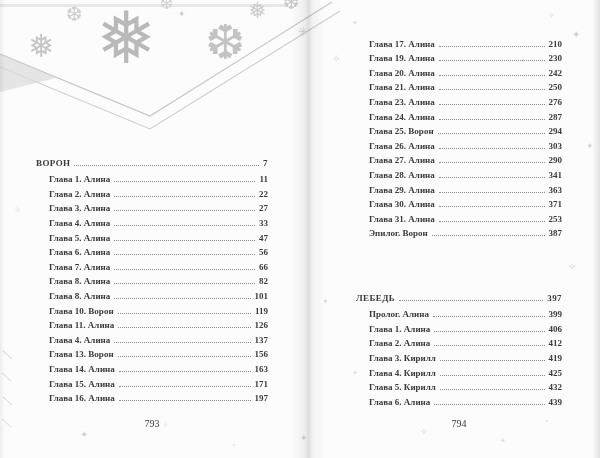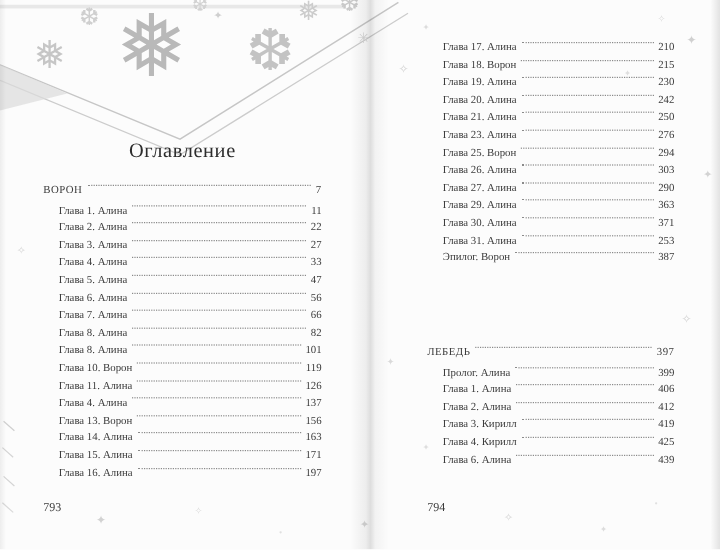--- a/index.html
+++ b/index.html
@@ -21,40 +21,41 @@
     margin:0;text-align:center;
     font-size:17px;font-weight:normal;color:#2d2d2d;
     letter-spacing:0.5px;
   }
   .toc-list{position:absolute;left:0;width:100%;}
   .list-left{top:153px;}
   .list-right-top{top:34px;}
   .list-right-bottom{top:288px;}
 
   .row{
-    display:flex;align-items:flex-start;
+    display:flex;align-items:flex-end;
     height:14.6px;
     font-size:9px;line-height:10px;
     color:#3b3b3b;
     white-space:nowrap;
+    font-weight:bold;
   }
   .row.indent{padding-left:13px;}
   .row.section{letter-spacing:0.4px;margin-bottom:2px;}
   .row .label{flex:0 0 auto;}
   .row .leader{
     flex:1 1 auto;
     border-bottom:1px dotted #8a8a8a;
     margin:0 4px 2px 4px;
     height:1px;
   }
   .row .pagenum{flex:0 0 auto;text-align:right;}
 
   .folio{
     position:absolute;top:418px;left:0;width:100%;
-    font-size:10px;color:#3b3b3b;
+    text-align:center;font-size:10px;color:#3b3b3b;
   }
 
   
   .deco{
     position:absolute;
     font-family:"DejaVu Sans",sans-serif;
     line-height:1;
     pointer-events:none;
     user-select:none;
   }
@@ -118,21 +119,20 @@
   <span class="deco" style="left:80px;top:430px;font-size:10px;color:#d2d2d2">✦</span>
   <span class="deco" style="left:162px;top:422px;font-size:8px;color:#dadada">✧</span>
   <span class="deco" style="left:300px;top:434px;font-size:9px;color:#d4d4d4">✦</span>
   <span class="deco" style="left:420px;top:428px;font-size:9px;color:#d6d6d6">✧</span>
   <span class="deco" style="left:352px;top:370px;font-size:7px;color:#dedede">✦</span>
   <span class="deco" style="left:500px;top:438px;font-size:7px;color:#dcdcdc">✦</span>
   <span class="deco" style="left:232px;top:442px;font-size:6px;color:#e0e0e0">•</span>
   <span class="deco" style="left:545px;top:418px;font-size:6px;color:#e0e0e0">•</span>
 
   <div class="page page-left">
-    <h1 class="toc-title">Оглавление</h1>
 
     <div class="toc-list list-left">
 
         <div class="row section">
           <span class="label">ВОРОН</span>
           <span class="leader"></span>
           <span class="pagenum">7</span>
         </div>
 
         <div class="row indent">
@@ -238,25 +238,20 @@
   <div class="page page-right">
 
     <div class="toc-list list-right-top">
 
         <div class="row indent">
           <span class="label">Глава 17. Алина</span>
           <span class="leader"></span>
           <span class="pagenum">210</span>
         </div>
 
-        <div class="row indent">
-          <span class="label">Глава 18. Ворон</span>
-          <span class="leader"></span>
-          <span class="pagenum">215</span>
-        </div>
 
         <div class="row indent">
           <span class="label">Глава 19. Алина</span>
           <span class="leader"></span>
           <span class="pagenum">230</span>
         </div>
 
         <div class="row indent">
           <span class="label">Глава 20. Алина</span>
           <span class="leader"></span>
@@ -269,39 +264,49 @@
           <span class="pagenum">250</span>
         </div>
 
 
         <div class="row indent">
           <span class="label">Глава 23. Алина</span>
           <span class="leader"></span>
           <span class="pagenum">276</span>
         </div>
 
+        <div class="row indent">
+          <span class="label">Глава 24. Алина</span>
+          <span class="leader"></span>
+          <span class="pagenum">287</span>
+        </div>
 
         <div class="row indent">
           <span class="label">Глава 25. Ворон</span>
           <span class="leader"></span>
           <span class="pagenum">294</span>
         </div>
 
         <div class="row indent">
           <span class="label">Глава 26. Алина</span>
           <span class="leader"></span>
           <span class="pagenum">303</span>
         </div>
 
         <div class="row indent">
           <span class="label">Глава 27. Алина</span>
           <span class="leader"></span>
           <span class="pagenum">290</span>
         </div>
 
+        <div class="row indent">
+          <span class="label">Глава 28. Алина</span>
+          <span class="leader"></span>
+          <span class="pagenum">341</span>
+        </div>
 
         <div class="row indent">
           <span class="label">Глава 29. Алина</span>
           <span class="leader"></span>
           <span class="pagenum">363</span>
         </div>
 
         <div class="row indent">
           <span class="label">Глава 30. Алина</span>
           <span class="leader"></span>
@@ -352,20 +357,25 @@
           <span class="leader"></span>
           <span class="pagenum">419</span>
         </div>
 
         <div class="row indent">
           <span class="label">Глава 4. Кирилл</span>
           <span class="leader"></span>
           <span class="pagenum">425</span>
         </div>
 
+        <div class="row indent">
+          <span class="label">Глава 5. Кирилл</span>
+          <span class="leader"></span>
+          <span class="pagenum">432</span>
+        </div>
 
         <div class="row indent">
           <span class="label">Глава 6. Алина</span>
           <span class="leader"></span>
           <span class="pagenum">439</span>
         </div>
       </div>
 
     <div class="folio">794</div>
   </div>

